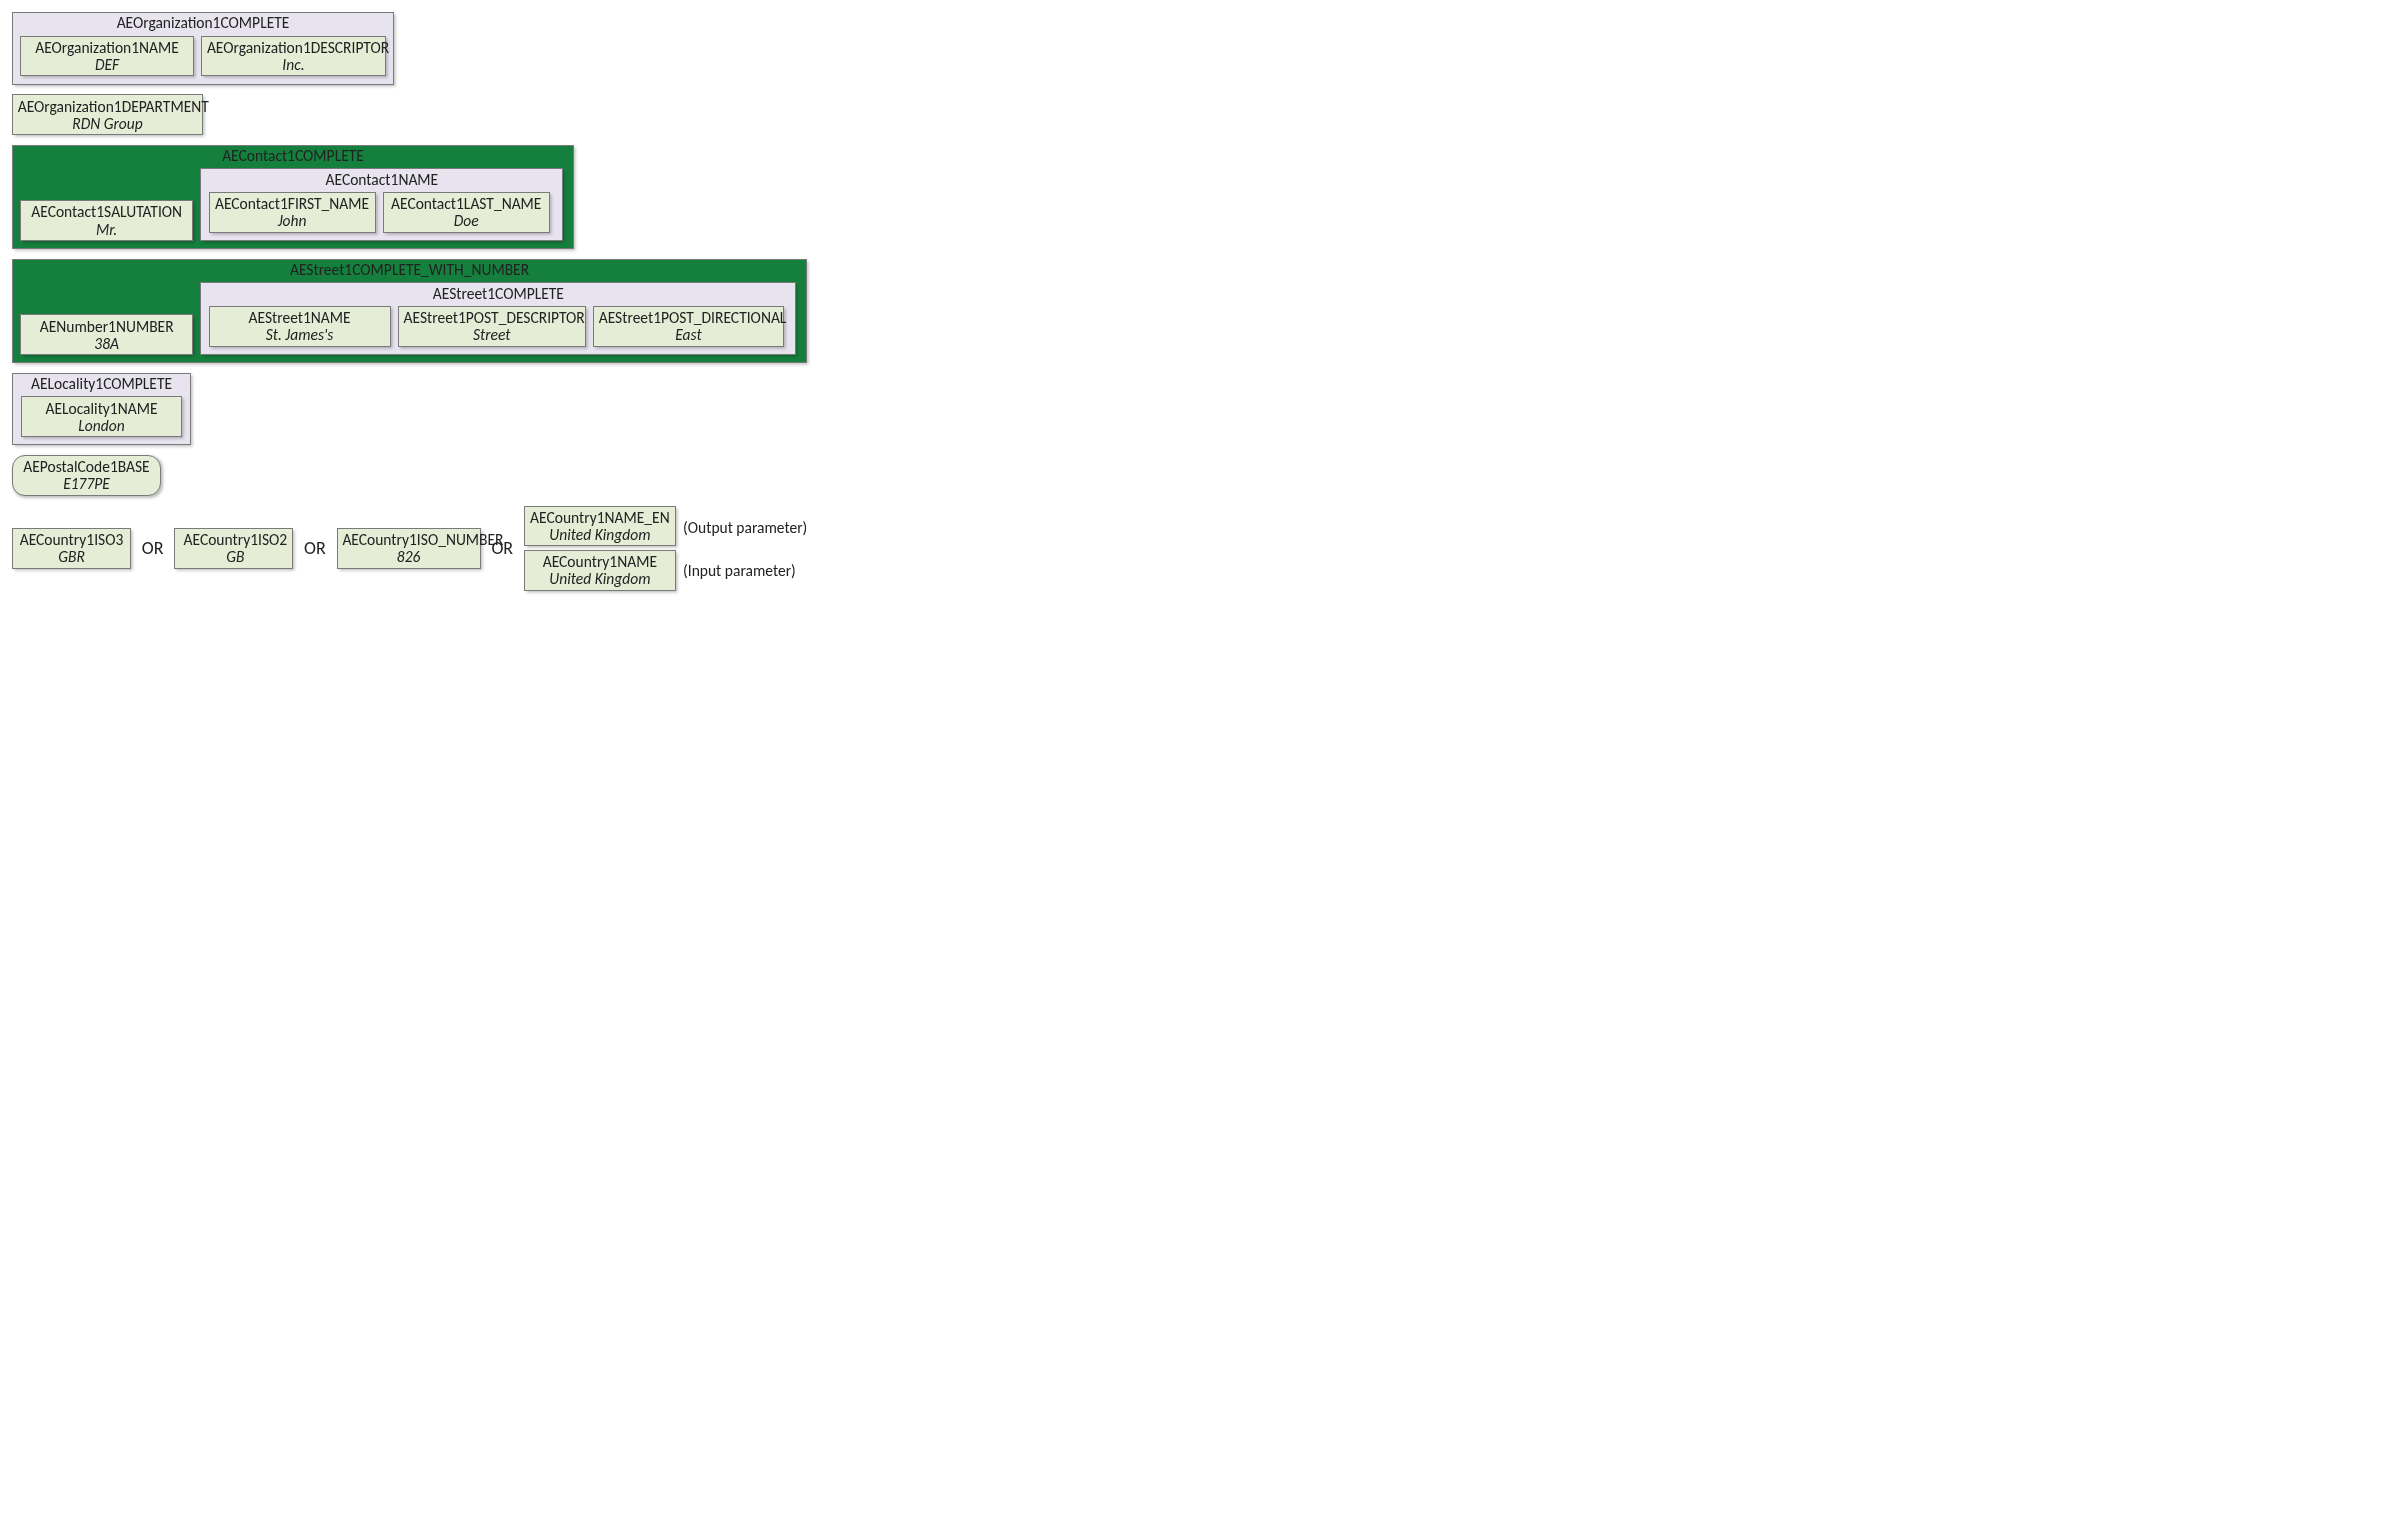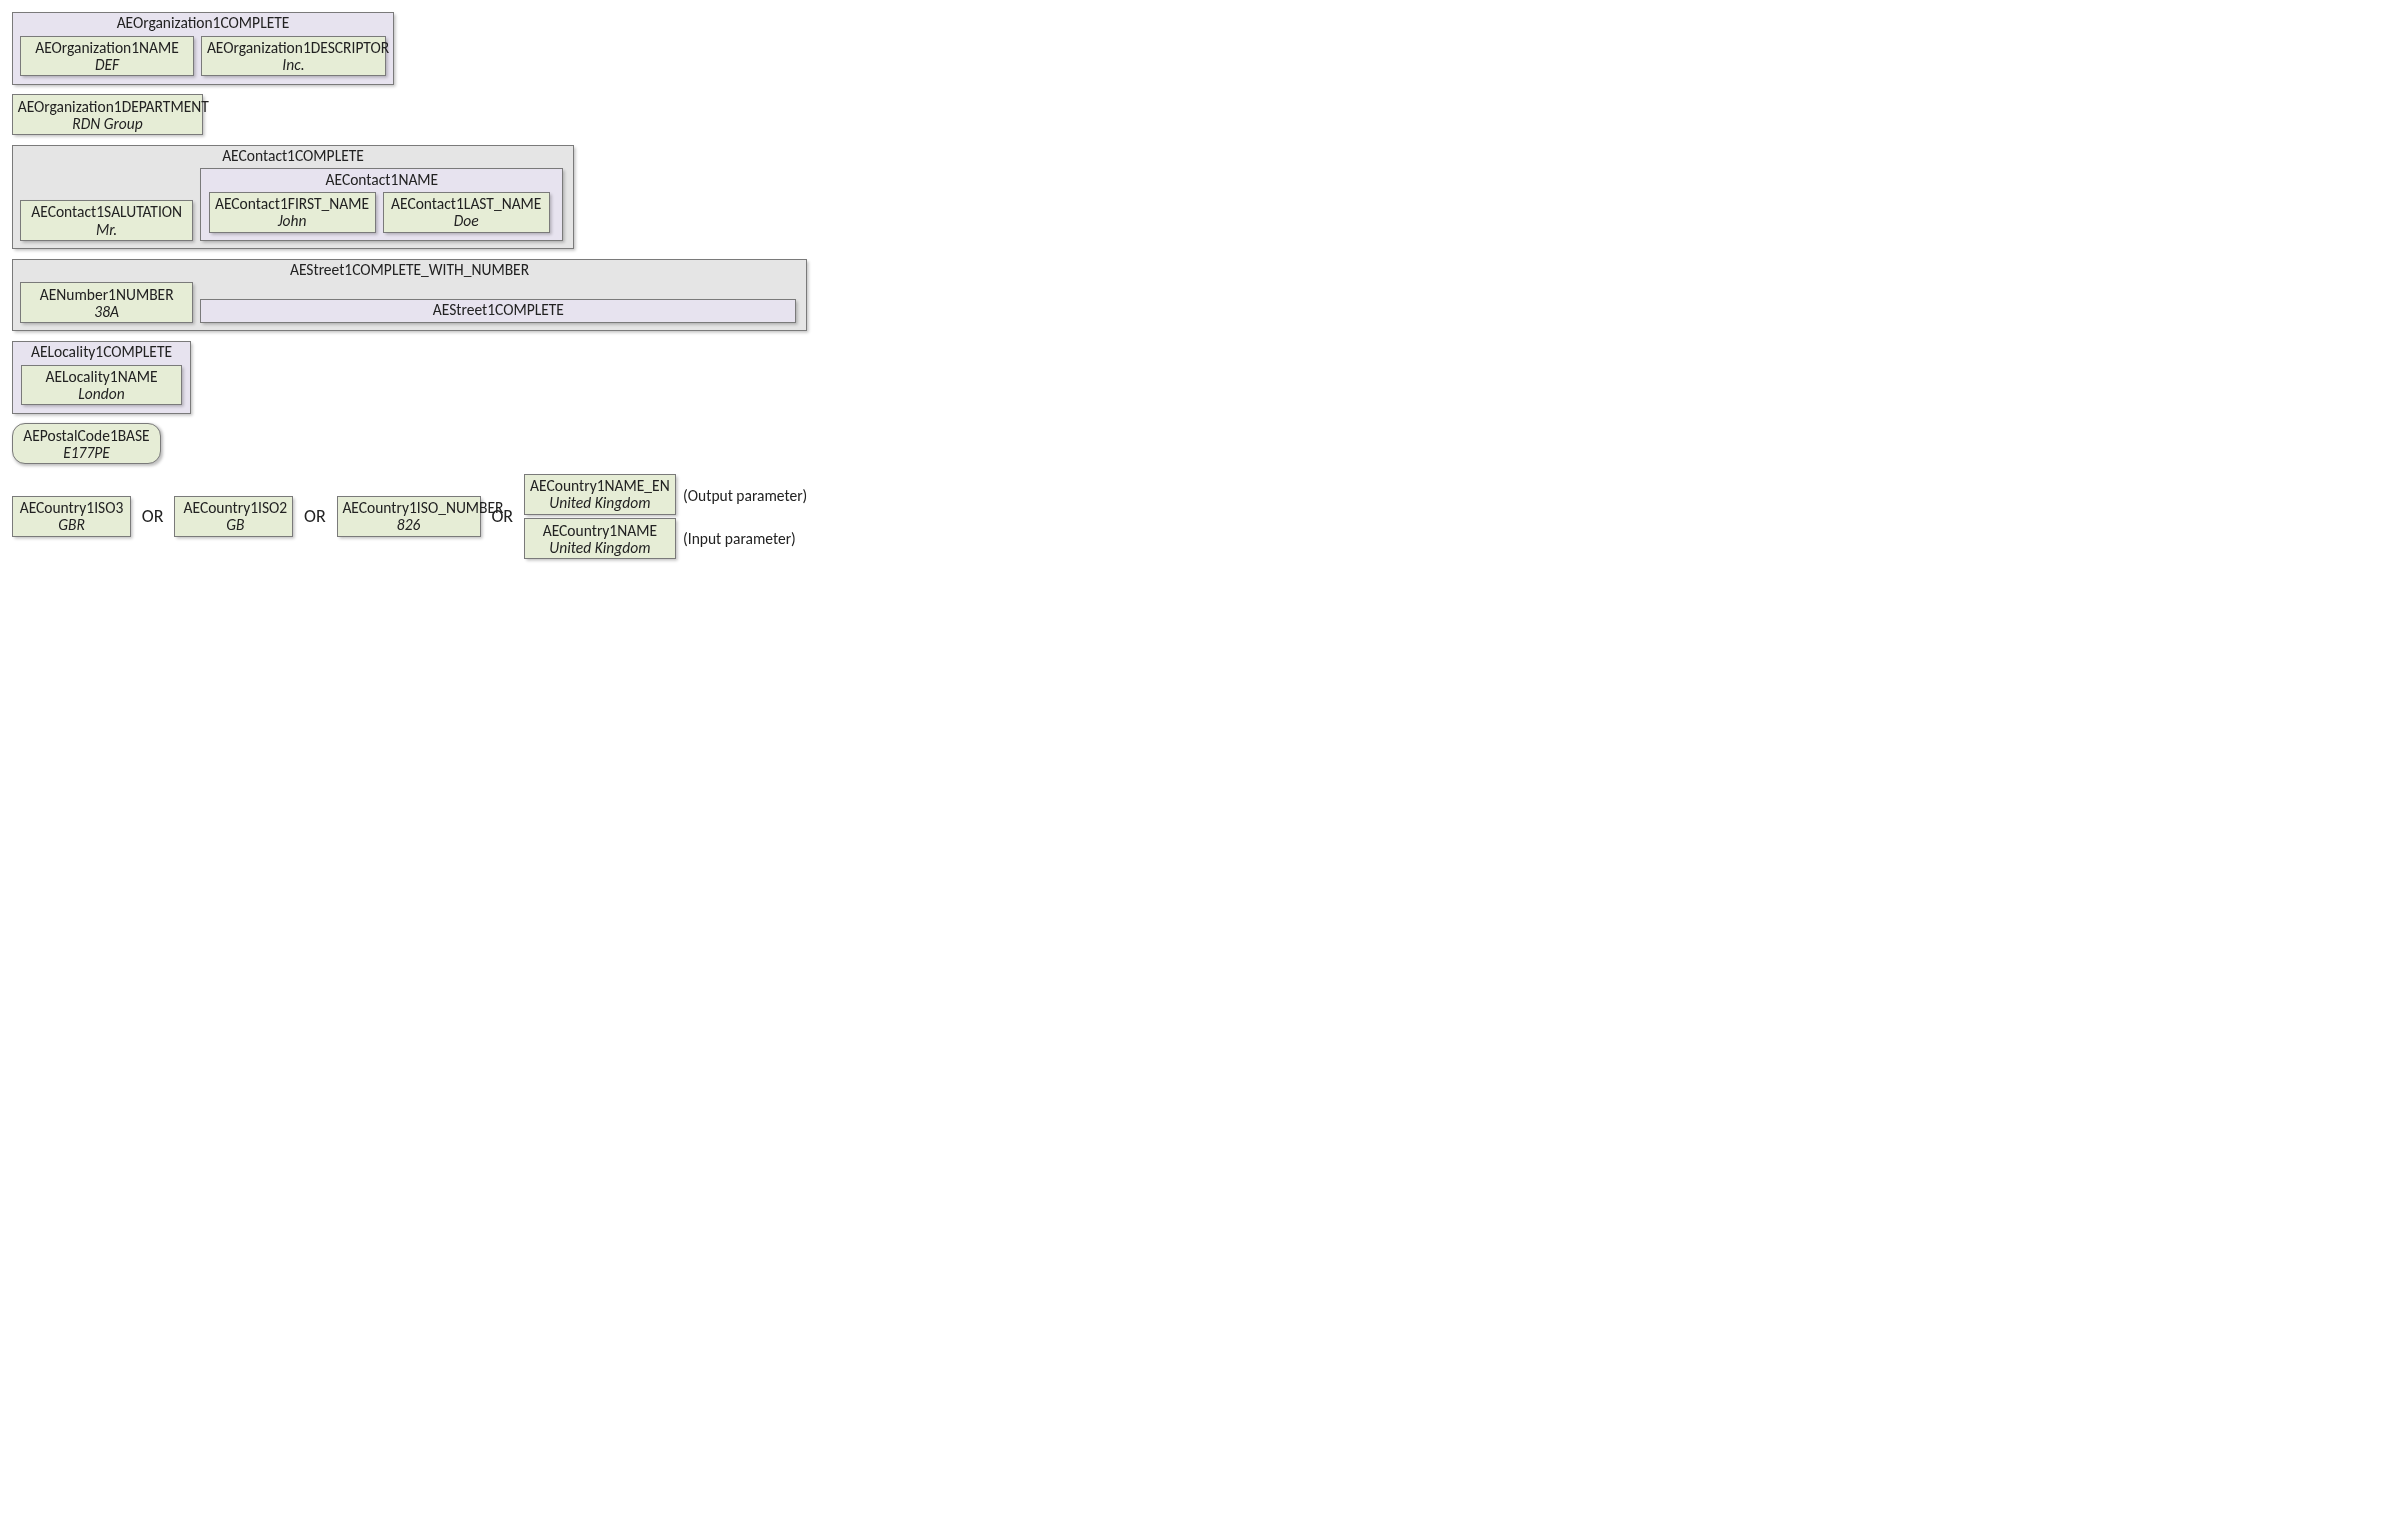--- a/index.html
+++ b/index.html
@@ -35,21 +35,21 @@
     margin: 3.6px;
     min-width: 108px;
   }
   .leaf .label { display: block; line-height: 1.1; }
   .leaf .value { display: block; font-style: italic; line-height: 1.1; }
   .purple {
     background: #e7e3ef;
     padding: 0 3.6px 3.6px 3.6px;
   }
   .blue {
-    background: #e5e5e5;
+    background: #15803d;
     padding: 0 3.6px 3.6px 3.6px;
   }
   .inner-row {
     display: flex;
     align-items: flex-end;
     gap: 0;
   }
   .ortext {
     display: inline-block;
     vertical-align: middle;
@@ -132,20 +132,34 @@
   <div class="row">
     <div class="box blue" style="width:795px;">
       <div class="title">AEStreet1COMPLETE_WITH_NUMBER</div>
       <div class="inner-row">
         <div class="box leaf" style="width:173px;">
           <span class="label">AENumber1NUMBER</span>
           <span class="value">38A</span>
         </div>
         <div class="box purple" style="width:596px; margin:3.6px;">
           <div class="title">AEStreet1COMPLETE</div>
+          <div class="inner-row">
+            <div class="box leaf" style="width:182px;">
+              <span class="label">AEStreet1NAME</span>
+              <span class="value">St. James's</span>
+            </div>
+            <div class="box leaf" style="width:188px;">
+              <span class="label">AEStreet1POST_DESCRIPTOR</span>
+              <span class="value">Street</span>
+            </div>
+            <div class="box leaf" style="width:191px;">
+              <span class="label">AEStreet1POST_DIRECTIONAL</span>
+              <span class="value">East</span>
+            </div>
+          </div>
         </div>
       </div>
     </div>
   </div>
 
   <div class="row">
     <div class="box purple" style="width:179px;">
       <div class="title">AELocality1COMPLETE</div>
       <div class="box leaf" style="width:161px;">
         <span class="label">AELocality1NAME</span>

